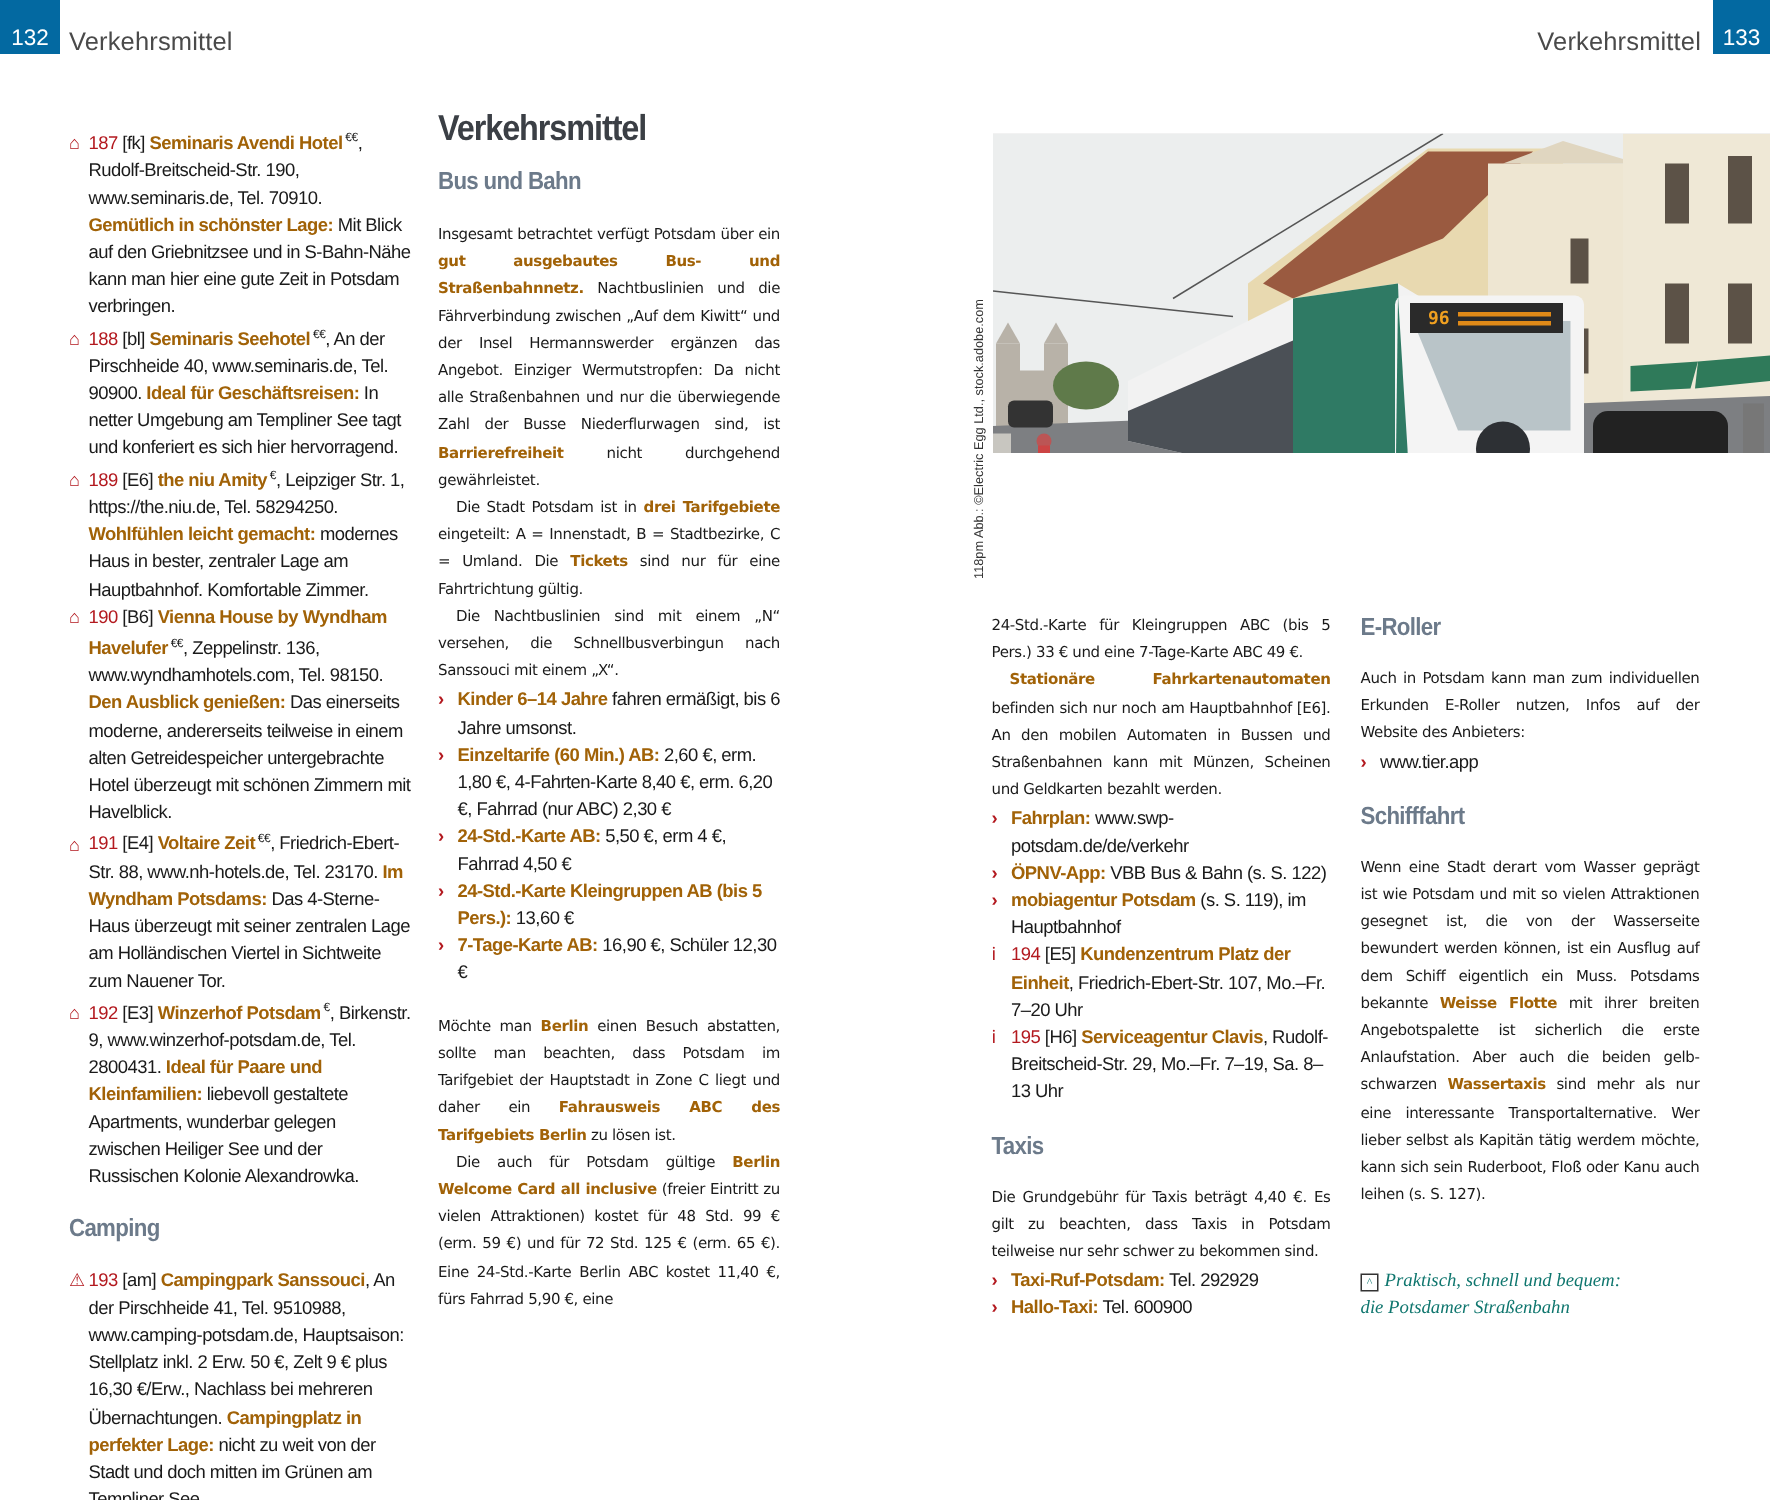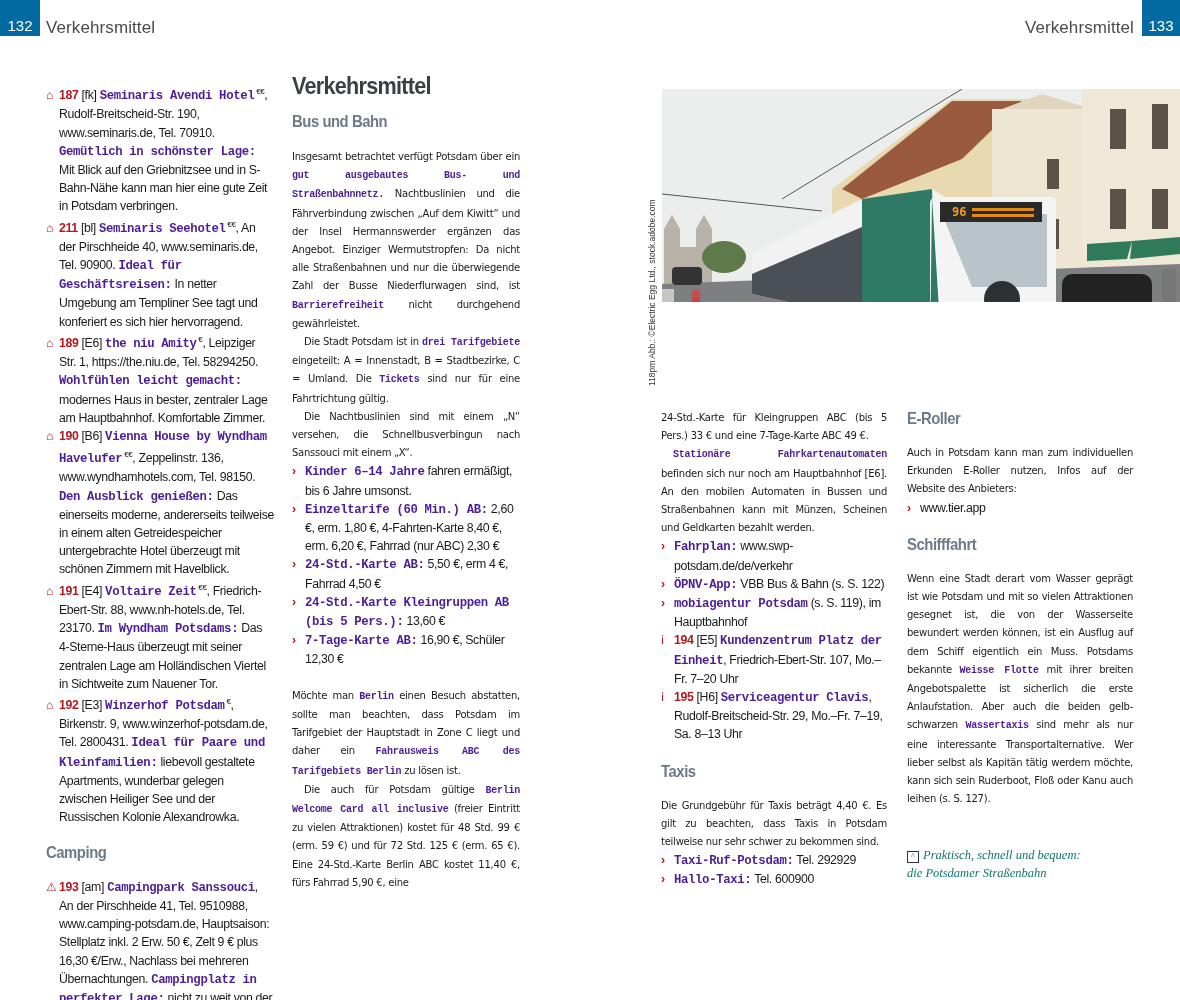--- a/index.html
+++ b/index.html
@@ -17,23 +17,23 @@
   .runhead.right{right:46px;}
 
   .col{position:absolute;}
   .col1{left:46px;top:83px;width:228px;font-family:"Liberation Sans",sans-serif;
         font-size:12.3px;line-height:18.2px;letter-spacing:-0.35px;}
   .col2{left:292px;top:72px;width:228px;}
   .col3{left:661px;top:409px;width:226px;}
   .col4{left:907px;top:409px;width:226px;}
 
   .entry{padding-left:13px;text-indent:-13px;margin:0;}
-  .num{color:#b3191f;font-weight:bold;}
+  .num{color:#b3191f;font-weight:normal;}
   .ico{color:#b3191f;font-size:12px;display:inline-block;width:13px;text-indent:0;}
-  b{font-weight:bold;color:#4c1d95;font-family:Liberation Mono, monospace;}
+  b{font-weight:bold;color:#a16207;}
   .body{font-family:"DejaVu Sans",sans-serif;font-size:10px;line-height:18.2px;
         text-align:justify;letter-spacing:-0.25px;margin:0;}
   .body p{margin:0;}
   .body p.ind{text-indent:12px;}
   .list{font-family:"Liberation Sans",sans-serif;font-size:12.3px;line-height:18.2px;
         letter-spacing:-0.35px;margin:0;padding:0;list-style:none;}
   .list li{padding-left:13px;text-indent:-13px;}
   .arrow{color:#b3191f;font-weight:bold;display:inline-block;width:13px;text-indent:0;}
   h1.title{font-family:"Liberation Sans",sans-serif;font-size:24px;font-weight:bold;
            color:#3b3f45;margin:0 0 12px 0;letter-spacing:-0.8px;transform:scaleX(0.9);transform-origin:left;}
@@ -57,21 +57,21 @@
   </div>
 <div class="runhead left">Verkehrsmittel</div>
 <div class="runhead right">Verkehrsmittel</div>
 <div class="pgbox right">
     <span>133</span>
   </div>
 
 <div class="col col1">
   <div id="hotel-list">
       <p class="entry"><span class="ico">⌂</span><span class="num">187</span> <span>[fk]</span> <b>Seminaris Avendi Hotel</b><sup style="font-size: 8px;"> €€</sup><span>, Rudolf-Breitscheid-Str. 190, www.seminaris.de, Tel. 70910. </span><b>Gemütlich in schönster Lage:</b><span> Mit Blick auf den Griebnitzsee und in S-Bahn-Nähe kann man hier eine gute Zeit in Potsdam verbringen.</span></p>
-      <p class="entry"><span class="ico">⌂</span><span class="num">211</span> <span>[bl]</span> <b>Seminaris Seehotel</b><sup style="font-size: 8px;"> €€</sup><span>, An der Pirschheide 40, www.seminaris.de, Tel. 90900. </span><b>Ideal für Geschäftsreisen:</b><span> In netter Umgebung am Templiner See tagt und konferiert es sich hier hervorragend.</span></p>
+      <p class="entry"><span class="ico">⌂</span><span class="num">188</span> <span>[bl]</span> <b>Seminaris Seehotel</b><sup style="font-size: 8px;"> €€</sup><span>, An der Pirschheide 40, www.seminaris.de, Tel. 90900. </span><b>Ideal für Geschäftsreisen:</b><span> In netter Umgebung am Templiner See tagt und konferiert es sich hier hervorragend.</span></p>
       <p class="entry"><span class="ico">⌂</span><span class="num">189</span> <span>[E6]</span> <b>the niu Amity</b><sup style="font-size: 8px;"> €</sup><span>, Leipziger Str. 1, https://the.niu.de, Tel. 58294250. </span><b>Wohlfühlen leicht gemacht:</b><span> modernes Haus in bester, zentraler Lage am Hauptbahnhof. Komfortable Zimmer.</span></p>
       <p class="entry"><span class="ico">⌂</span><span class="num">190</span> <span>[B6]</span> <b>Vienna House by Wyndham Havelufer</b><sup style="font-size: 8px;"> €€</sup><span>, Zeppelinstr. 136, www.wyndhamhotels.com, Tel. 98150. </span><b>Den Ausblick genießen:</b><span> Das einerseits moderne, andererseits teilweise in einem alten Getreidespeicher untergebrachte Hotel überzeugt mit schönen Zimmern mit Havelblick.</span></p>
       <p class="entry"><span class="ico">⌂</span><span class="num">191</span> <span>[E4]</span> <b>Voltaire Zeit</b><sup style="font-size: 8px;"> €€</sup><span>, Friedrich-Ebert-Str. 88, www.nh-hotels.de, Tel. 23170. </span><b>Im Wyndham Potsdams:</b><span> Das 4-Sterne-Haus überzeugt mit seiner zentralen Lage am Holländischen Viertel in Sichtweite zum Nauener Tor.</span></p>
       <p class="entry"><span class="ico">⌂</span><span class="num">192</span> <span>[E3]</span> <b>Winzerhof Potsdam</b><sup style="font-size: 8px;"> €</sup><span>, Birkenstr. 9, www.winzerhof-potsdam.de, Tel. 2800431. </span><b>Ideal für Paare und Kleinfamilien:</b><span> liebevoll gestaltete Apartments, wunderbar gelegen zwischen Heiliger See und der Russischen Kolonie Alexandrowka.</span></p>
     </div>
   <h2 class="sub" style="margin:17px 0 16px 0;">Camping</h2>
   <p class="entry">
     <span class="ico">⚠</span><span class="num">193</span>
     <span>[am]</span>
     <b>Campingpark Sanssouci</b><span>, An der Pirschheide 41, Tel. 9510988, www.camping-potsdam.de, Hauptsaison: Stellplatz inkl. 2 Erw. 50 €, Zelt 9 € plus 16,30 €/Erw., Nachlass bei mehreren Übernachtungen. </span><b>Campingplatz in perfekter Lage:</b><span> nicht zu weit von der Stadt und doch mitten im Grünen am Templiner See.</span>

